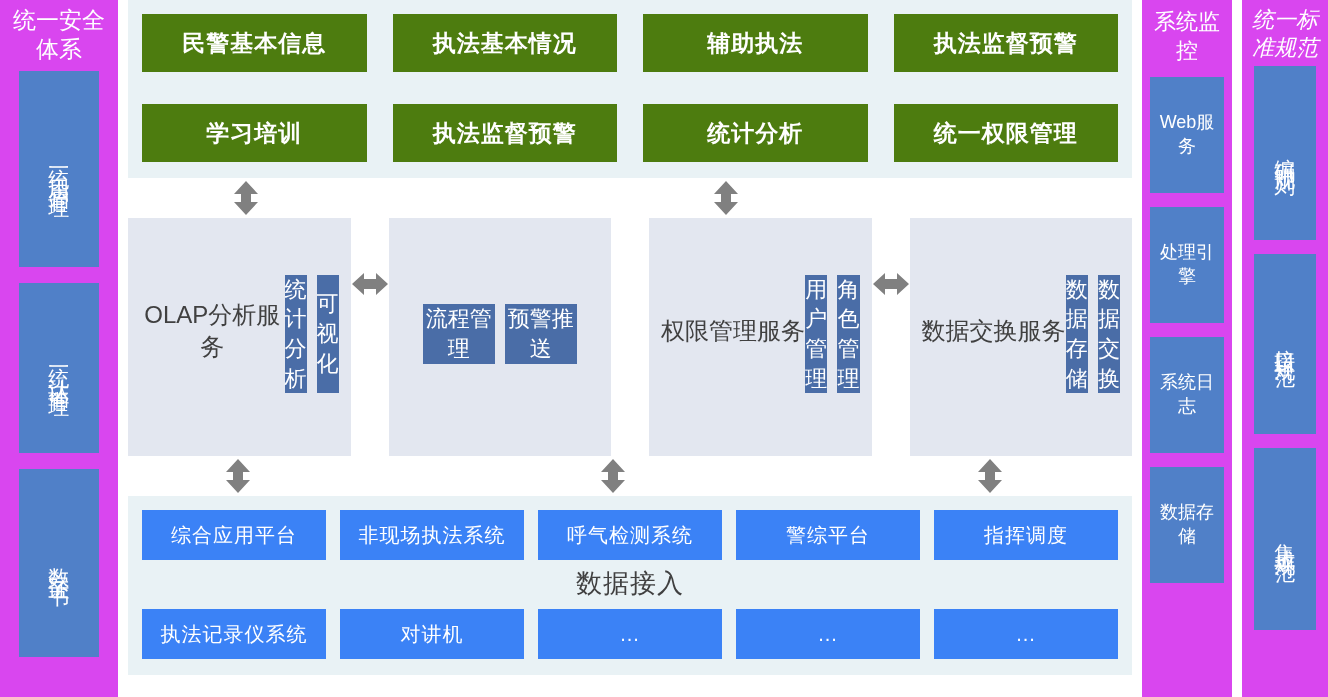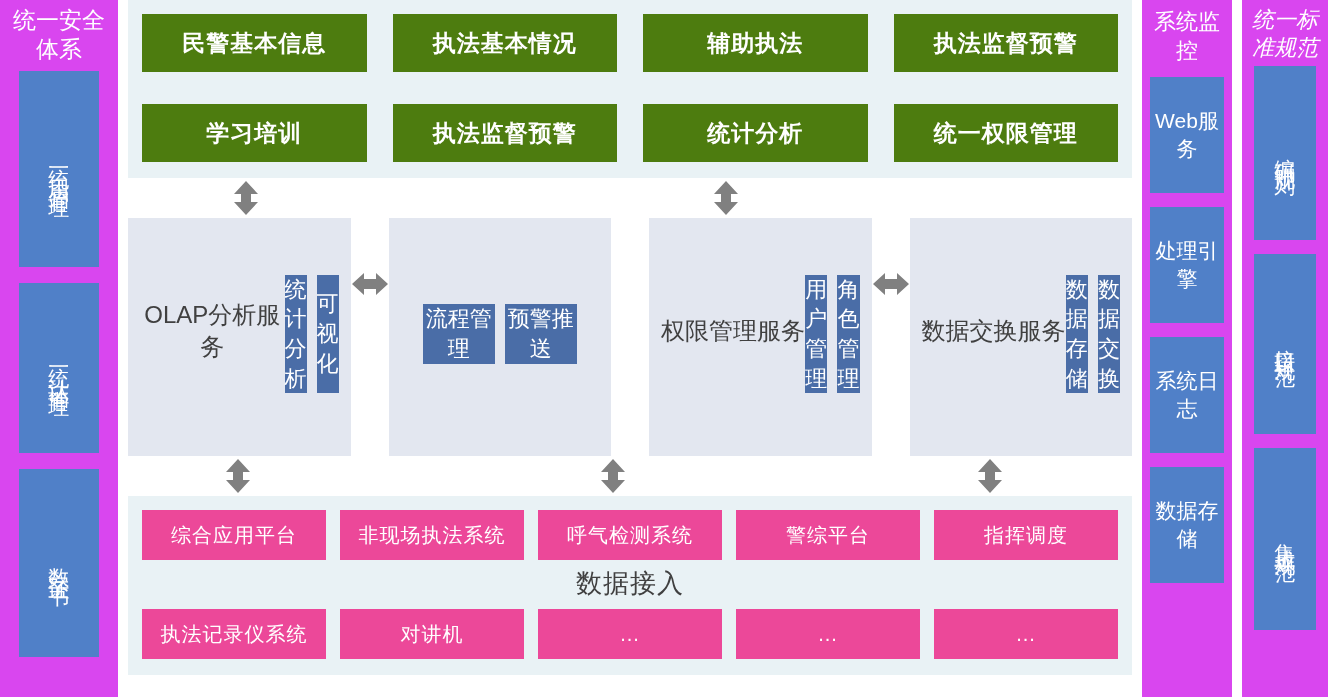--- a/index.html
+++ b/index.html
@@ -85,21 +85,21 @@
   }
   #sysmon-col .side-col-title {
     font-size: 22px;
     line-height: 1.30;
     padding-bottom: 12px;
   }
   #sysmon-col .side-item {
     width: 74px;
     height: 116px;
     margin-bottom: 14px;
-    font-size: 21px;
+    font-size: 18px;
     padding: 0 2px;
   }
 
   
   #std-col {
     width: 86px;
     min-width: 86px;
     margin-left: 10px;
     padding: 0 8px;
   }
@@ -235,21 +235,21 @@
     box-sizing: border-box;
     position: relative;
   }
   .data-row {
     display: flex;
     flex-direction: row;
     gap: 14px;
   }
   .data-box {
     flex: 1;
-    background: #ec4899;
+    background: #3b82f6;
     color: #ffffff;
     font-size: 20px;
     height: 50px;
     display: flex;
     align-items: center;
     justify-content: center;
     box-sizing: border-box;
     letter-spacing: 1px;
   }
   .data-label {

